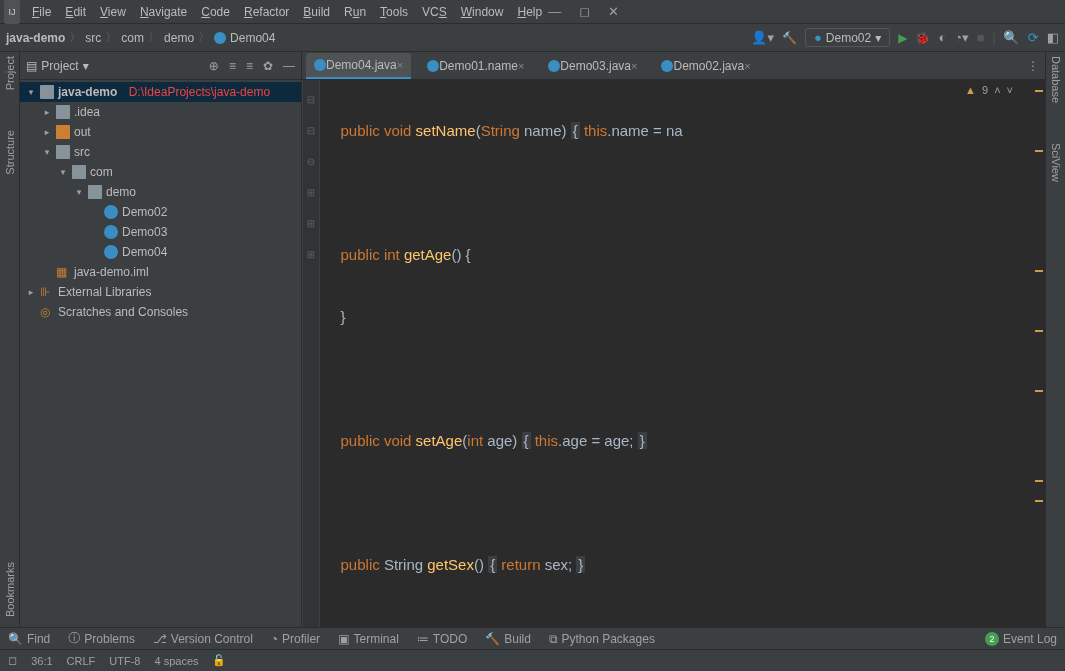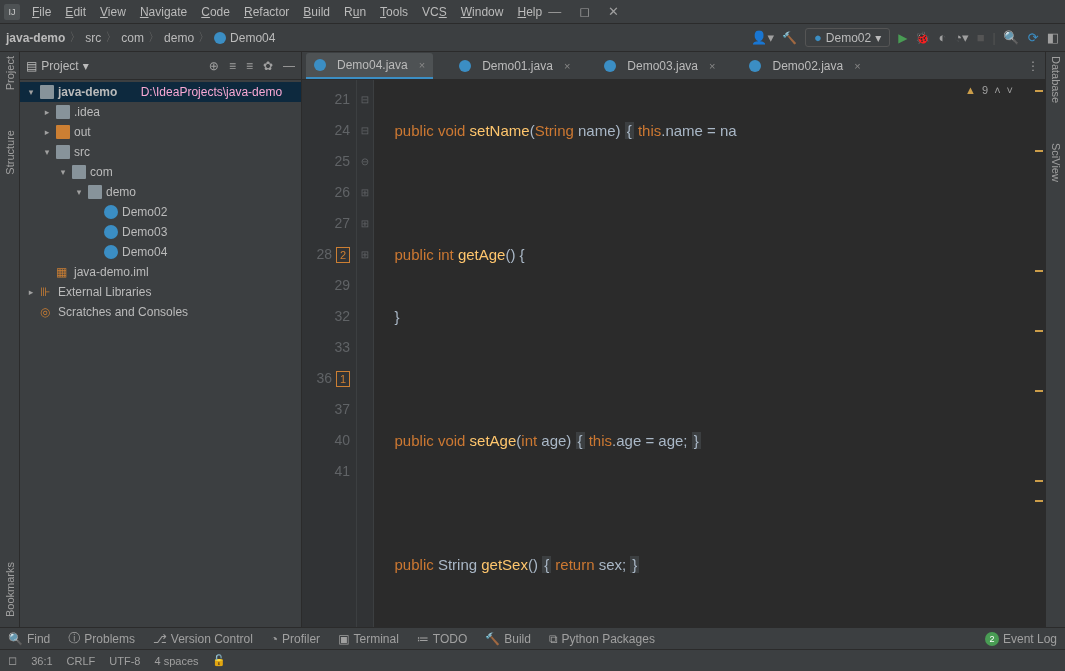--- a/index.html
+++ b/index.html
@@ -1,18 +1,18 @@
 <!DOCTYPE html>
 <html><head>
 <meta charset="utf-8">
 <style>
 * { margin:0; padding:0; box-sizing:border-box; font-family:"Segoe UI",Arial,sans-serif; }
 body { background:#3c3f41; color:#bbbbbb; font-size:12px; width:1065px; height:671px; overflow:hidden; display:flex; flex-direction:column; }
 .titlebar { height:24px; background:#3c3f41; display:flex; align-items:center; padding:0 4px; border-bottom:1px solid #2b2b2b; }
-.titlebar .logo { width:16px; height:16px; background:#4e5254; border-radius:2px; margin-right:6px; display:flex; align-items:center; justify-content:center; font-size:9px; color:#ccc; }
+.titlebar .logo { width:16px; height:24px; background:#4e5254; border-radius:2px; margin-right:6px; display:flex; align-items:center; justify-content:center; font-size:9px; color:#ccc; }
 .menubar { display:flex; gap:2px; }
 .menubar span { padding:2px 6px; cursor:pointer; }
 .menubar span u { text-decoration:underline; }
 .title-txt { flex:1; text-align:center; color:#808080; font-size:12px; }
 .win-btns { display:flex; gap:18px; margin-right:8px; }
 .win-btns span { font-size:13px; color:#a0a0a0; cursor:pointer; }
 .navbar { height:28px; background:#3c3f41; display:flex; align-items:center; padding:0 6px; border-bottom:1px solid #2b2b2b; }
 .crumb { display:flex; align-items:center; gap:4px; }
 .crumb .sep { color:#6e6e6e; }
 .crumb .ico { width:12px; height:12px; border-radius:50%; background:#3b8ec4; display:inline-block; }
@@ -31,24 +31,24 @@
 .proj-head .icons { margin-left:auto; display:flex; gap:10px; color:#a0a0a0; }
 .proj-head .icons span { cursor:pointer; }
 .tree { flex:1; overflow:auto; padding:2px 0; }
 .tree .row { height:20px; display:flex; align-items:center; gap:4px; cursor:pointer; padding-right:6px; }
 .tree .row.sel { background:#0d293e; }
 .tree .arrow { width:10px; font-size:9px; color:#a0a0a0; text-align:center; }
 .tree .fold { width:14px; height:14px; background:#87939a; border-radius:1px; display:inline-block; }
 .tree .fold.o { background:#cc7f33; }
 .tree .cico { width:14px; height:14px; border-radius:50%; background:#3b8ec4; display:inline-block; }
 .tree .lib { width:14px; height:14px; display:inline-block; color:#cc7f33; }
-.tree .dim { color:#f9a8d4;margin-left:12px; }
+.tree .dim { color:#ef4444; }
 .editor { flex:1; display:flex; flex-direction:column; background:#2b2b2b; min-width:0; }
 .tabs { height:28px; background:#3c3f41; display:flex; align-items:center; border-bottom:1px solid #2b2b2b; padding-left:4px; position:relative; }
-.tab { height:26px; display:flex; align-items:center; gap:11px; padding:0 8px; cursor:pointer; border-radius:3px 3px 0 0; margin-right:18px; }
+.tab { height:26px; display:flex; align-items:center; gap:0; padding:0 8px; cursor:pointer; border-radius:3px 3px 0 0; margin-right:8px; }
 .tab.active { background:#4e5254; border-bottom:2px solid #3b8ec4; }
 .tab .cico { width:12px; height:12px; border-radius:50%; background:#3b8ec4; display:inline-block; }
 .tab .cls { color:#888; font-size:11px; cursor:pointer; }
 .tabs .more { margin-left:auto; margin-right:6px; color:#a0a0a0; cursor:pointer; }
 .code-wrap { flex:1; display:flex; min-height:0; position:relative; }
 .gutter { width:54px; background:#313335; text-align:right; padding:4px 6px 0 0; color:#606366; font-family:"JetBrains Mono",Consolas,monospace; font-size:14px; line-height:31px; }
 .gutter .mark { display:inline-block; border:1px solid #cc7f33; color:#cc7f33; padding:0 3px; font-size:11px; line-height:14px; vertical-align:middle; }
 .fold-col { width:18px; background:#313335; border-left:1px solid #3c3f41; border-right:1px solid #3c3f41; padding-top:4px; color:#606366; font-family:monospace; font-size:10px; line-height:31px; text-align:center; }
 .code { flex:1; padding:4px 0 10px 8px; font-family:"JetBrains Mono",Consolas,monospace; font-size:15px; line-height:31px; white-space:pre; color:#a9b7c6; overflow:hidden; }
 .kw { color:#cc7832; }
@@ -213,21 +213,21 @@
 
   <div class="editor">
     <div class="tabs">
       <div class="tab active">
           <span class="cico"></span>
           <span>Demo04.java</span>
           <span class="cls">×</span>
         </div>
       <div class="tab">
           <span class="cico"></span>
-          <span>Demo01.java</span>
+          <span>Demo01.name</span>
           <span class="cls">×</span>
         </div>
       <div class="tab">
           <span class="cico"></span>
           <span>Demo03.java</span>
           <span class="cls">×</span>
         </div>
       <div class="tab">
           <span class="cico"></span>
           <span>Demo02.java</span>
@@ -235,35 +235,20 @@
         </div>
       <span class="more">⋮</span>
     </div>
     <div class="code-wrap">
       <div class="warn-badge">
           <span class="w">▲</span>
           <span>9</span>
           <span>˄</span>
           <span>˅</span>
         </div>
-      <div class="gutter">
-        <div>21</div>
-        <div>24</div>
-        <div>25</div>
-        <div>26</div>
-        <div>27</div>
-        <div><span>28</span> <span class="mark">2</span></div>
-        <div>29</div>
-        <div>32</div>
-        <div>33</div>
-        <div><span>36</span> <span class="mark">1</span></div>
-        <div>37</div>
-        <div>40</div>
-        <div>41</div>
-      </div>
       <div class="fold-col">
         <div>⊟</div>
           <div></div>
           <div>⊟</div>
           <div></div>
           <div>⊖</div>
           <div></div>
           <div>⊞</div>
           <div></div>
           <div>⊞</div>

